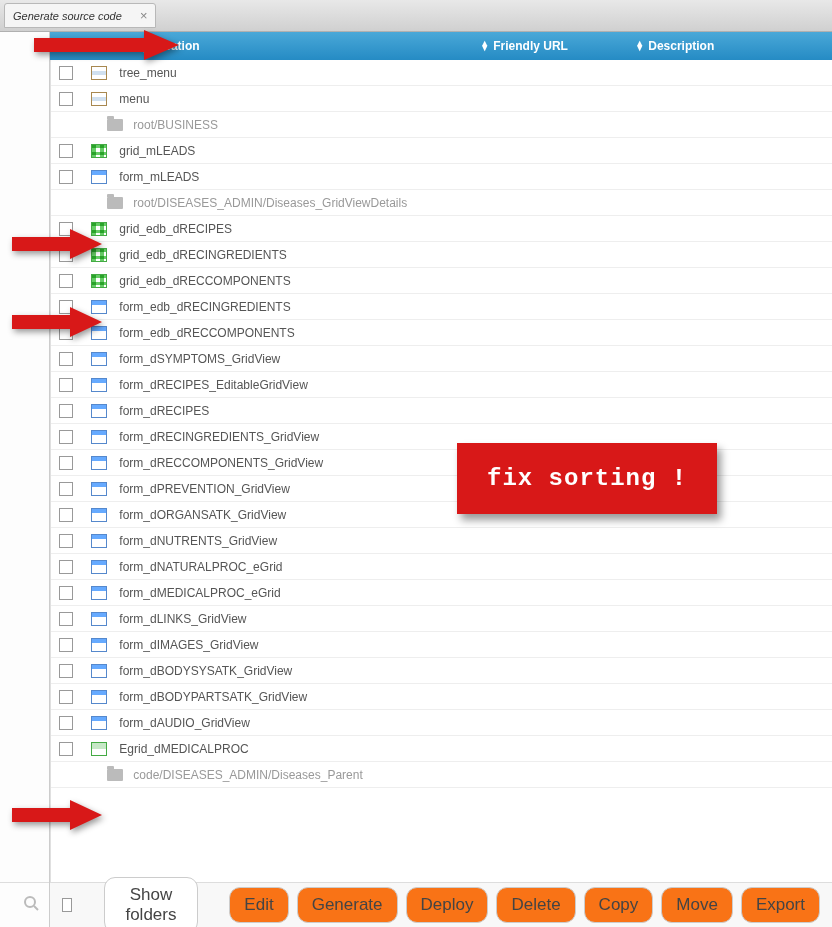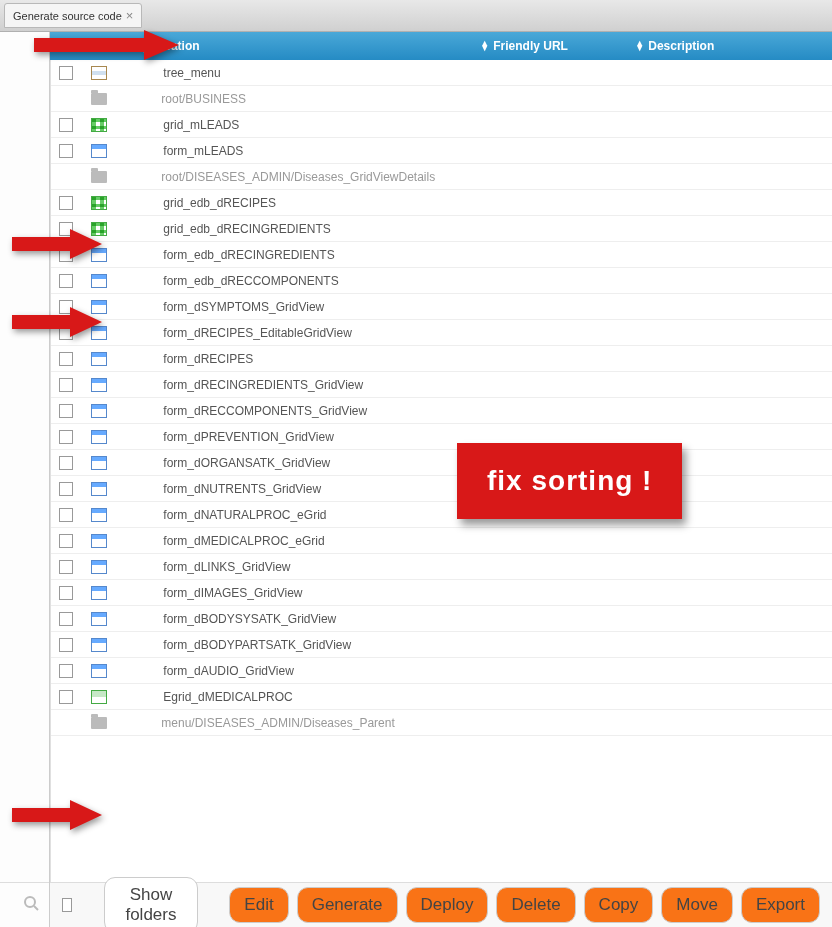--- a/index.html
+++ b/index.html
@@ -1,59 +1,59 @@
 <!DOCTYPE html>
 <html><head>
 <meta charset="utf-8">
 <style>
 * { margin: 0; padding: 0; box-sizing: border-box; }
 body { font-family: Arial, sans-serif; font-size: 12px; color: #555; background: #fff; width: 832px; height: 927px; overflow: hidden; position: relative; }
 
 .top-bar { background: linear-gradient(#e8e8e8, #d0d0d0); border-bottom: 1px solid #b0b0b0; height: 32px; display: flex; align-items: center; padding: 0 4px; }
-.tab { background: #f5f5f5; border: 1px solid #b8b8b8; border-radius: 3px 3px 0 0; padding: 4px 8px; display: flex; align-items: center; gap: 4px; font-size: 11px; color: #333; }
+.tab { background: #f5f5f5; border: 1px solid #b8b8b8; border-radius: 3px 3px 0 0; padding: 4px 8px; display: flex; align-items: center; gap: 18px; font-size: 11px; color: #333; font-style: italic; }
 .tab-close { color: #888; cursor: pointer; font-size: 13px; }
 
 .main-wrap { display: flex; height: calc(100% - 32px); }
 .left-pane { width: 109px; border-right: 1px solid #ccc; background: #fdfdfd; display: flex; flex-direction: column; }
 .left-top { flex: 1; border-bottom: 1px solid #ddd; min-height: 40px; }
 .left-bottom { height: 44px; display: flex; align-items: center; justify-content: flex-end; padding-right: 10px; }
 .search-icon { color: #bbb; font-size: 16px; }
 
 .right-pane { flex: 1; display: flex; flex-direction: column; position: relative; }
 .header-row { background: linear-gradient(#4aa8d8, #258bc4); color: #fff; height: 28px; display: flex; align-items: center; font-size: 12px; font-weight: bold; padding-left: 70px; }
 .header-col { display: flex; align-items: center; gap: 4px; cursor: pointer; }
 .col-app { flex: 0 0 360px; }
 .col-url { flex: 0 0 155px; }
 .col-desc { flex: 1; }
 .sort-icon { font-size: 9px; display: inline-flex; flex-direction: column; line-height: 5px; }
 .sort-asc { font-size: 10px; }
 
 .grid-body { flex: 1; overflow-y: auto; border-left: 1px solid #e0e0e0; }
 .row { display: flex; align-items: center; height: 26px; border-bottom: 1px solid #eee; padding-left: 8px; }
 .chk { width: 14px; height: 14px; border: 1px solid #999; background: #fff; margin-right: 18px; cursor: pointer; }
-.folder-row { padding-left: 8px; color: #888; text-align: right; }
+.folder-row { padding-left: 24px; color: #888; text-align: right; }
 .folder-row .chk { visibility: hidden; }
 .icon { width: 16px; height: 14px; margin-right: 12px; display: inline-block; border: 1px solid #888; }
 .icon-menu { background: linear-gradient(#fff 33%, #d0e0f0 33% 66%, #fff 66%); border-color: #a88850; }
 .icon-grid { background: linear-gradient(90deg, #6c6 50%, #fff 50%), linear-gradient(#6c6 50%, #fff 50%); background-size: 8px 7px; background-blend-mode: multiply; border-color: #4a4; }
 .icon-form { background: linear-gradient(#6af 33%, #fff 33%); border-color: #58c; }
 .icon-egrid { background: linear-gradient(#c6e8c6 50%, #fff 50%); border-color: #4a4; }
 .icon-folder { width: 16px; height: 12px; background: #bbb; border: none; border-radius: 1px; position: relative; }
 .icon-folder::before { content: ''; position: absolute; top: -3px; left: 0; width: 7px; height: 3px; background: #bbb; border-radius: 1px 1px 0 0; }
-.row-label { color: #555; white-space: nowrap; margin-left: 44px; }
+.row-label { color: #555; white-space: nowrap; }
 .folder-label { color: #999; }
 
 .bottom-bar { height: 45px; background: #f8f8f8; border-top: 1px solid #ddd; display: flex; align-items: center; padding: 0 12px; gap: 8px; }
 .bottom-bar .chk { margin-right: 24px; }
 .btn { background: #fff; border: 1px solid #ccc; border-radius: 11px; padding: 7px 14px; font-size: 17px; color: #444; cursor: pointer; }
 .btn-grey { background: #f97316; text-align: center; }
 
 .arrow { position: absolute; z-index: 50; }
 .arrow svg { filter: drop-shadow(2px 3px 3px rgba(0,0,0,0.4)); }
-.callout { position: absolute; left: 457px; top: 443px; background: #d81818; color: #fff; font-size: 28px; font-weight: bold; padding: 22px 30px; letter-spacing: 1px; box-shadow: 4px 6px 8px rgba(0,0,0,0.4); z-index: 60; font-family: Liberation Sans, sans-serif; }
+.callout { position: absolute; left: 457px; top: 443px; background: #d81818; color: #fff; font-size: 24px; font-weight: bold; padding: 22px 30px; letter-spacing: 1px; box-shadow: 4px 6px 8px rgba(0,0,0,0.4); z-index: 60; font-family: Liberation Mono, monospace; }
 </style>
 </head>
 <body>
 
 <div class="top-bar">
   <div class="tab">
     <span>Generate source code</span>
     <span class="tab-close">×</span>
   </div>
 </div>
@@ -92,20 +92,25 @@
         <span>Description</span>
       </div>
     </div>
 
     <div class="grid-body" id="grid-body">
         <div class="row">
           <span class="chk"></span>
           <span class="icon icon-menu"></span>
           <span class="row-label">tree_menu</span>
         </div>
+        <div class="row">
+          <span class="chk"></span>
+          <span class="icon icon-menu"></span>
+          <span class="row-label">menu</span>
+        </div>
         <div class="row folder-row">
           <span class="chk"></span>
           <span class="icon-folder" style="margin-right: 10px;"></span>
           <span class="row-label folder-label">root/BUSINESS</span>
         </div>
         <div class="row">
           <span class="chk"></span>
           <span class="icon icon-grid"></span>
           <span class="row-label">grid_mLEADS</span>
         </div>
@@ -124,20 +129,25 @@
           <span class="icon icon-grid"></span>
           <span class="row-label">grid_edb_dRECIPES</span>
         </div>
         <div class="row">
           <span class="chk"></span>
           <span class="icon icon-grid"></span>
           <span class="row-label">grid_edb_dRECINGREDIENTS</span>
         </div>
         <div class="row">
           <span class="chk"></span>
+          <span class="icon icon-grid"></span>
+          <span class="row-label">grid_edb_dRECCOMPONENTS</span>
+        </div>
+        <div class="row">
+          <span class="chk"></span>
           <span class="icon icon-form"></span>
           <span class="row-label">form_edb_dRECINGREDIENTS</span>
         </div>
         <div class="row">
           <span class="chk"></span>
           <span class="icon icon-form"></span>
           <span class="row-label">form_edb_dRECCOMPONENTS</span>
         </div>
         <div class="row">
           <span class="chk"></span>
@@ -215,21 +225,21 @@
           <span class="row-label">form_dAUDIO_GridView</span>
         </div>
         <div class="row">
           <span class="chk"></span>
           <span class="icon icon-egrid"></span>
           <span class="row-label">Egrid_dMEDICALPROC</span>
         </div>
         <div class="row folder-row">
           <span class="chk"></span>
           <span class="icon-folder" style="margin-right: 10px;"></span>
-          <span class="row-label folder-label">menu/DISEASES_ADMIN/Diseases_Parent</span>
+          <span class="row-label folder-label">code/DISEASES_ADMIN/Diseases_Parent</span>
         </div>
       </div>
 
     <div class="bottom-bar">
       <span class="chk"></span>
       <button class="btn">Show folders</button>
       <div style="width:24px"></div>
       <button class="btn btn-grey">Edit</button>
       <button class="btn btn-grey">Generate</button>
       <button class="btn btn-grey">Deploy</button>

